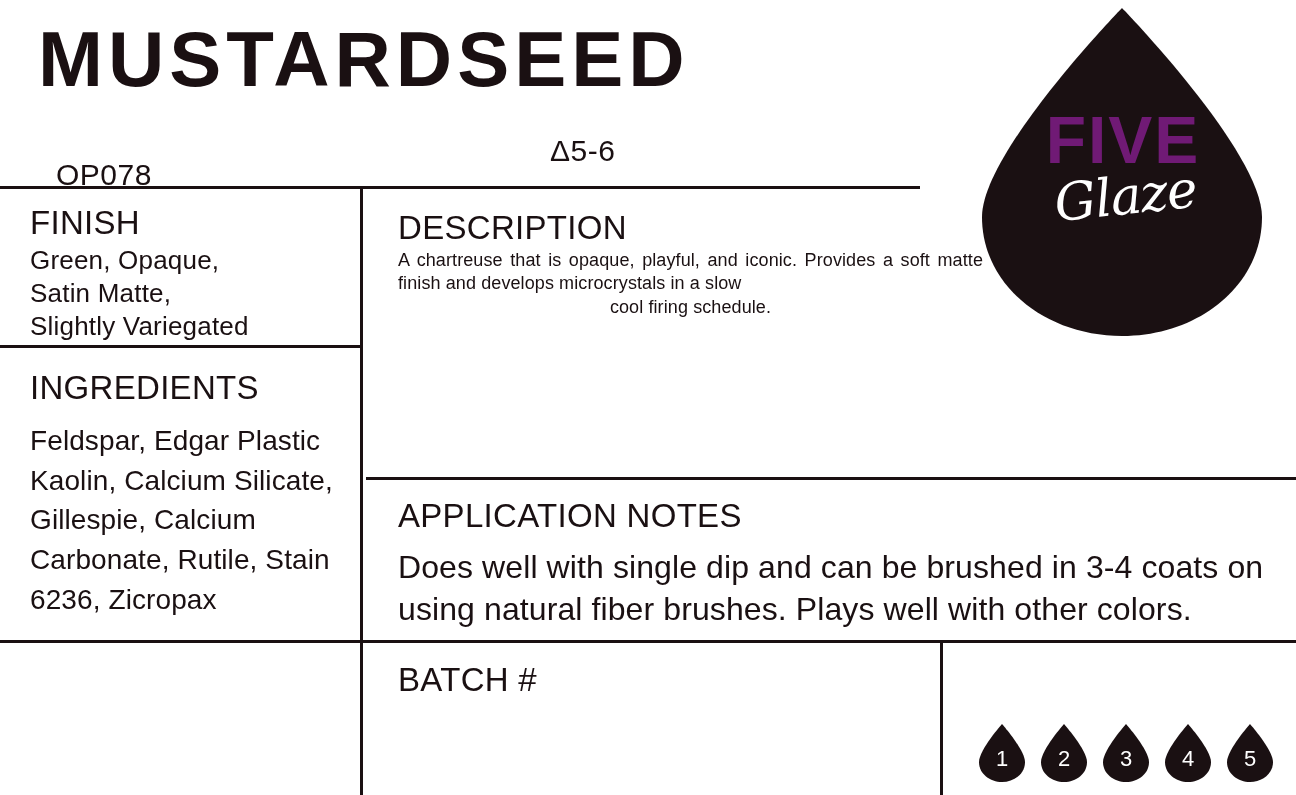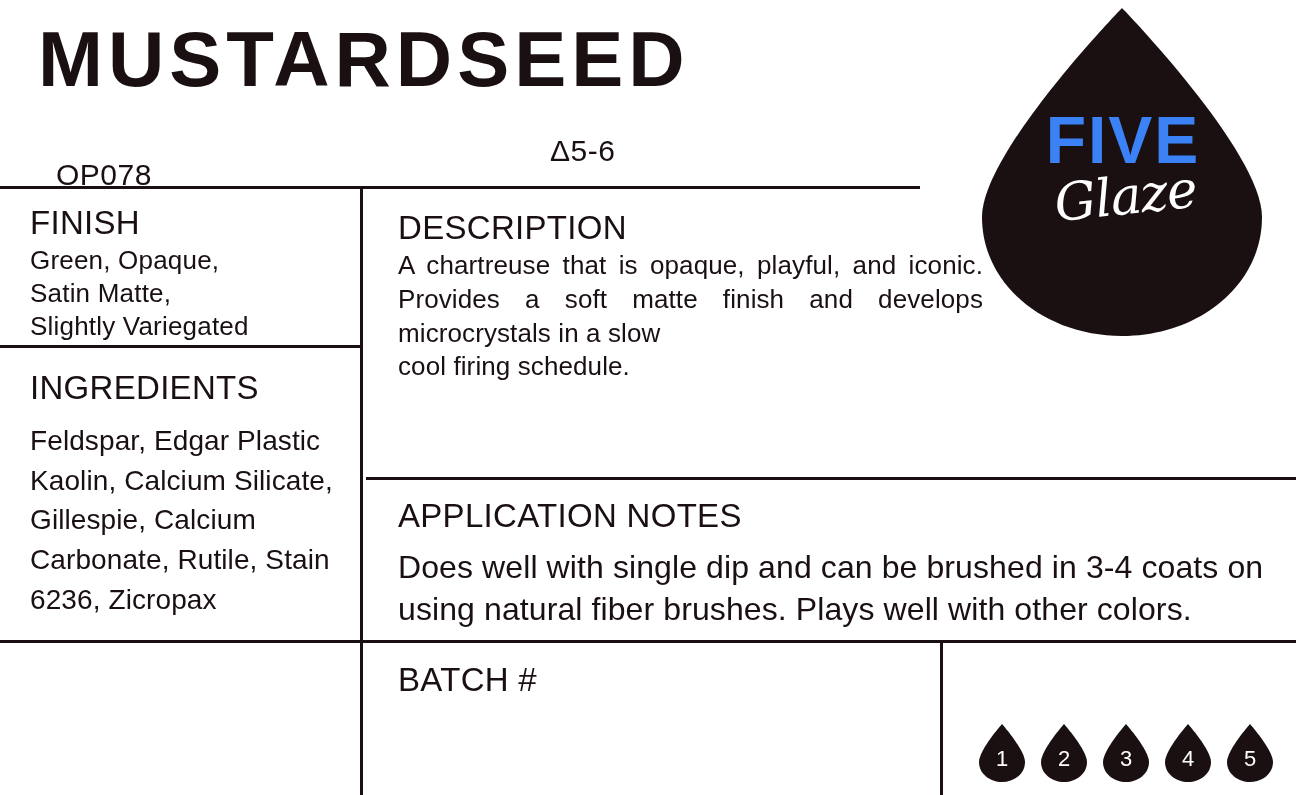--- a/index.html
+++ b/index.html
@@ -104,27 +104,27 @@
   }
 
   
   .description-block {
     position: absolute;
     left: 398px;
     top: 210px;
     width: 585px;
   }
   .description-body {
-    font-size: 26px;
+    font-size: 18px;
     line-height: 1.3;
     text-align: justify;
     letter-spacing: 0.1px;
     margin-top: 0;
   }
-  .description-body .last-line { display: block; text-align: left; }
+  .description-body .last-line { display: block; text-align: center; }
 
   
   .application-block {
     position: absolute;
     left: 398px;
     top: 498px;
     width: 890px;
   }
   .application-body {
     font-size: 32px;
@@ -177,21 +177,21 @@
     width: 320px;
     height: 340px;
   }
   .logo svg { display: block; }
   .logo-five {
     position: absolute;
     left: 56px;
     top: 105px;
     width: 210px;
     text-align: center;
-    color: #3b82f6;
+    color: #701a75;
     font-size: 66px;
     font-weight: bold;
     letter-spacing: 2px;
     line-height: 1;
   }
   .logo-glaze {
     position: absolute;
     left: 56px;
     top: 168px;
     width: 215px;

